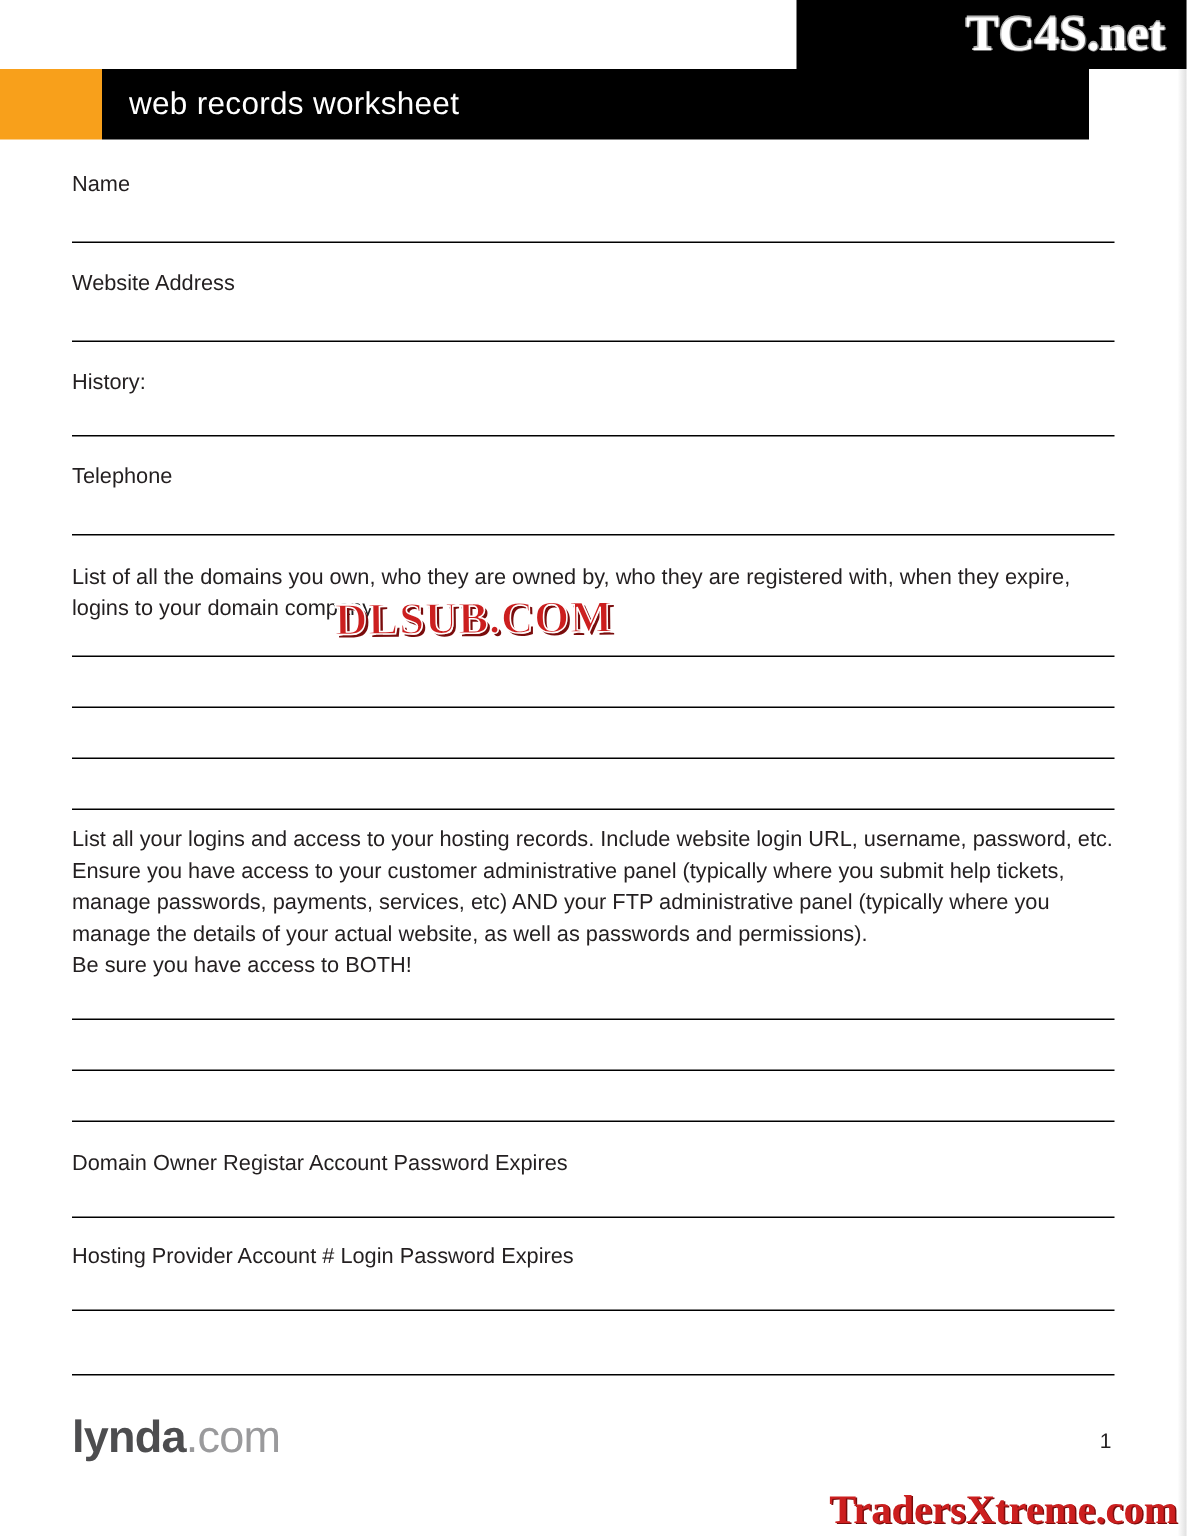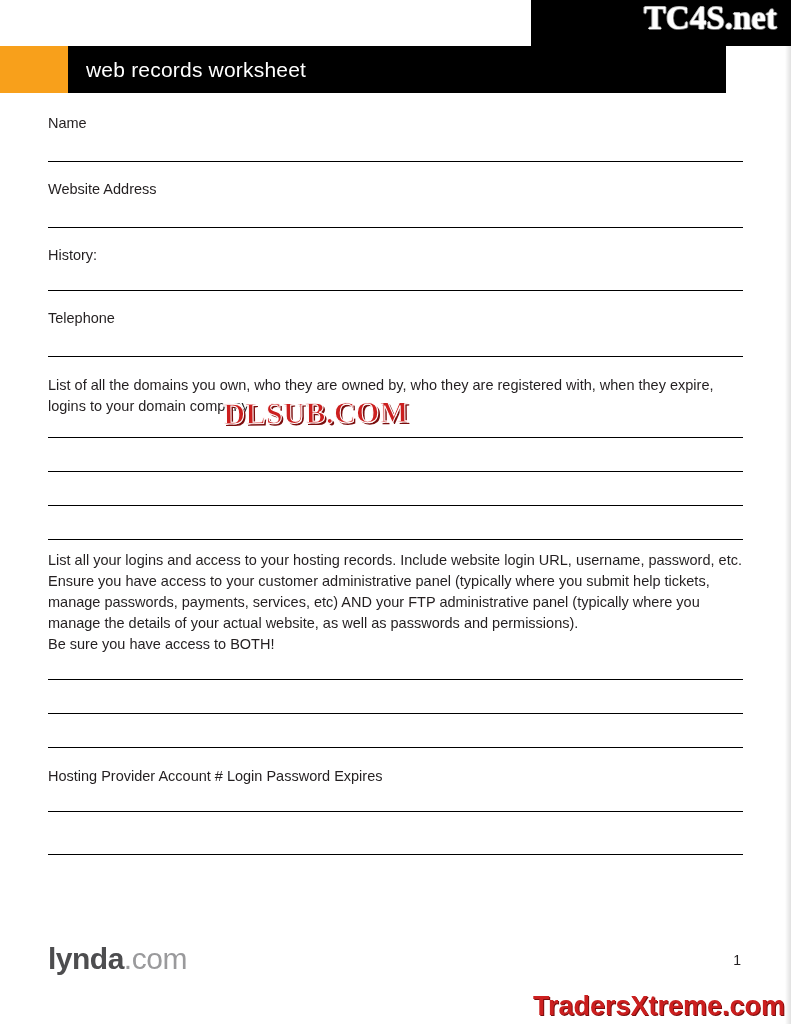--- a/index.html
+++ b/index.html
@@ -18,20 +18,21 @@
 
   
   .top-watermark {
     position: absolute;
     top: 0;
     right: 0;
     width: 260px;
     height: 46px;
     background: #000000;
     display: flex;
+    align-items: center;
     justify-content: flex-end;
     padding-right: 14px;
     box-sizing: border-box;
   }
   .top-watermark .wm-text {
     font-family: "Liberation Serif", serif;
     font-weight: bold;
     font-size: 33px;
     color: #ffffff;
     letter-spacing: 0px;
@@ -193,21 +194,21 @@
     width: 316px;
     height: 36px;
     background: #ffffff;
     display: flex;
     align-items: center;
     justify-content: flex-end;
     padding-right: 6px;
     box-sizing: border-box;
   }
   .bottom-watermark .wm-text {
-    font-family: Liberation Sans, sans-serif;
+    font-family: Liberation Serif, serif;
     font-weight: bold;
     font-size: 27px;
     color: #cc1f1f;
     text-shadow:
       1px 1px 0 #7a0c0c,
       -1px -1px 0 #ffffff,
       1px -1px 0 #ffffff,
       -1px 1px 0 #ffffff;
   }
 
@@ -269,20 +270,24 @@
   <div class="field blk-hosting">
     <div class="para" style="white-space: pre-line;">List all your logins and access to your hosting records. Include website login URL, username, password, etc. Ensure you have access to your customer administrative panel (typically where you submit help tickets, manage passwords, payments, services, etc) AND your FTP administrative panel (typically where you manage the details of your actual website, as well as passwords and permissions).
 Be sure you have access to BOTH!</div>
     <div class="rule"></div>
     <div class="rule"></div>
     <div class="rule"></div>
   </div>
 
   <div class="blk-rows">
     <div class="field row-item">
+      <div class="field-label">Domain Owner Registar Account Password Expires</div>
+      <div class="rule"></div>
+    </div>
+    <div class="field row-item">
       <div class="field-label">Hosting Provider Account # Login Password Expires</div>
       <div class="rule"></div>
     </div>
     <div class="field row-item">
       <div class="rule"></div>
     </div>
   </div>
 
 </div>
 

